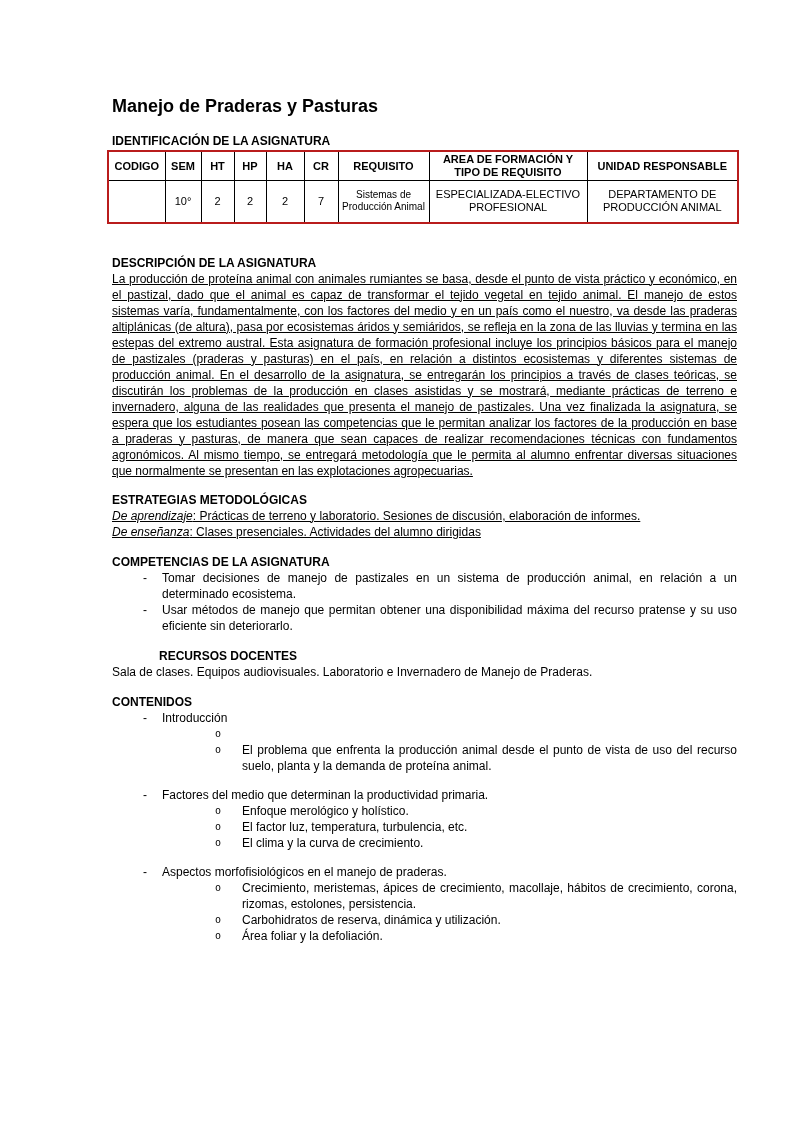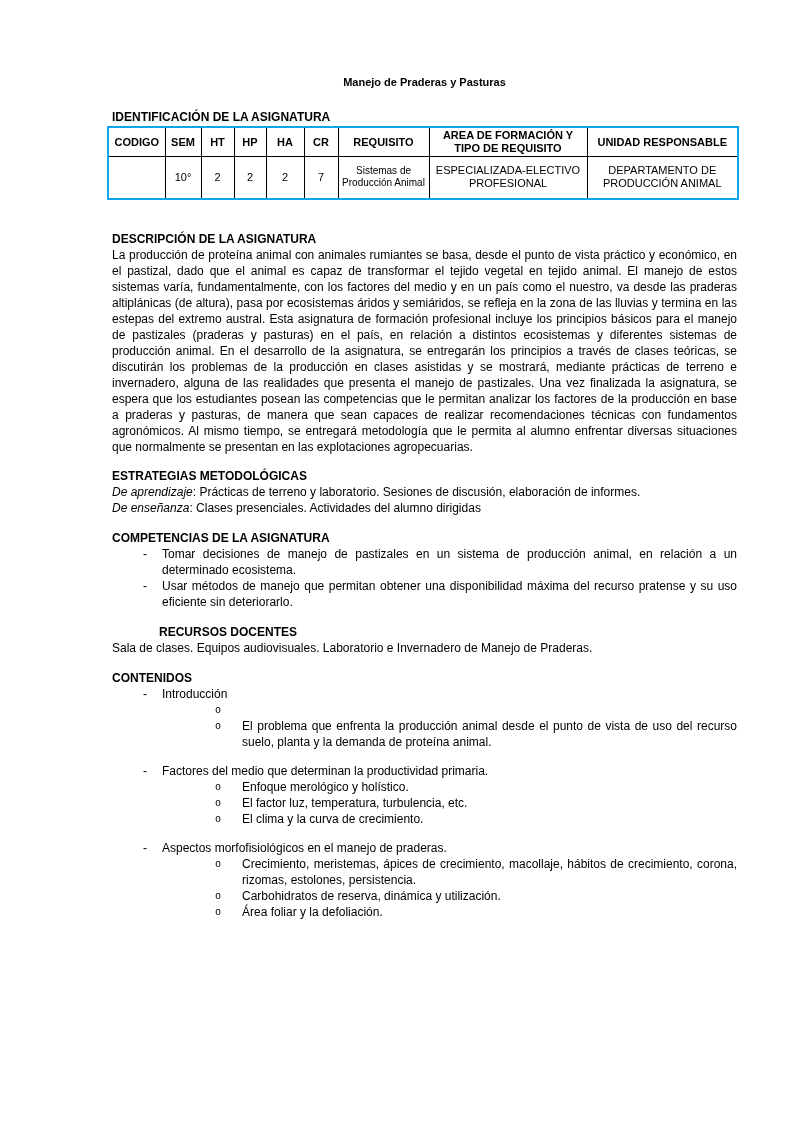--- a/index.html
+++ b/index.html
@@ -4,43 +4,43 @@
 <style>
   * { margin:0; padding:0; box-sizing:border-box; }
   html,body { background:#ffffff; }
   body {
     width:800px; height:1132px; position:relative; overflow:hidden;
     color:#000; font-family:"Liberation Sans", sans-serif;
     font-size:12px; line-height:16px;
   }
   .content { position:absolute; left:112px; top:0; width:625px; }
 
-  .doc-title { margin-top:74px; text-align:center; font-size:11px; font-weight:700; line-height:17px; }
+  .doc-title { margin-top:98px; font-size:18px; font-weight:700; line-height:17px; }
 
   .sec-h { font-weight:700; font-size:12px; line-height:16px; }
   .h-ident { margin-top:18px; }
   .h-desc  { margin-top:31px; }
   .h-estr  { margin-top:13px; }
   .h-comp  { margin-top:14px; }
   .h-rec   { margin-top:14px;padding-left:47px; }
   .h-cont  { margin-top:14px; }
 
   table.ident {
     border-collapse:collapse; table-layout:fixed;
     width:630px; margin-left:-5px; margin-top:1px;
-    border:2px solid #0ea5e9;
+    border:2px solid #b91c1c;
   }
   table.ident th, table.ident td {
     border:1px solid #000; text-align:center; vertical-align:middle; padding:1px 2px;
   }
   table.ident th { font-size:11px; line-height:13px; height:27px; font-weight:700; }
   table.ident td { font-size:11px; line-height:13px; height:42px; font-weight:400; }
   table.ident td.cell-small { font-size:10px; line-height:12px; }
 
-  .just { text-align:justify; }
+  .just { text-align:justify;text-decoration:underline; }
   .ital { font-style:italic; }
 
   .li1 { display:flex; text-align:justify; }
   .li1 > .mk { flex:none; width:19px; margin-left:31px; text-align:left; }
   .li1 > .tx { flex:1; }
 
   .li2 { display:flex; text-align:justify; }
   .li2 > .mk {
     flex:none; width:27px; margin-left:103px; text-align:left;
     font-family:"DejaVu Sans Mono", monospace; font-size:10px; line-height:16px;

